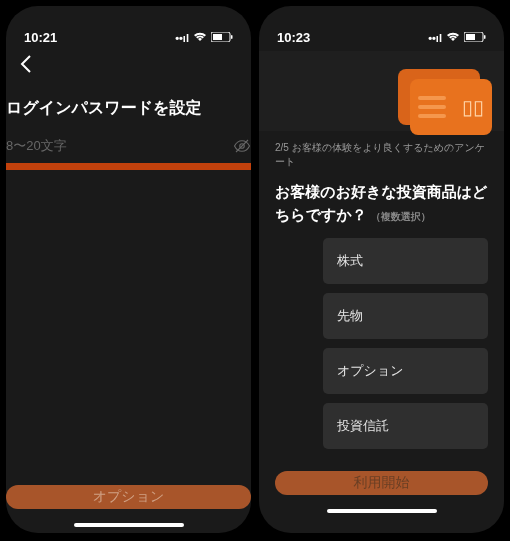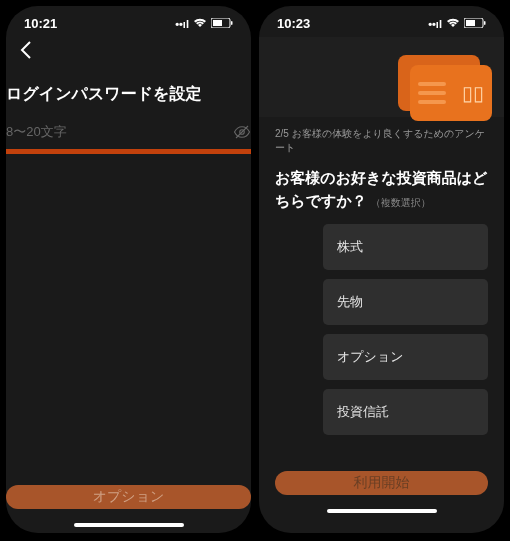--- a/index.html
+++ b/index.html
@@ -19,21 +19,21 @@
       border-radius: 32px;
       overflow: hidden;
       position: relative;
       display: flex;
       flex-direction: column;
     }
     .status-bar {
       display: flex;
       justify-content: space-between;
       align-items: center;
-      padding: 10px 18px 6px;
+      padding: 24px 18px 6px;
       color: #fff;
       font-size: 13px;
       font-weight: 600;
     }
     .status-right {
       display: flex;
       gap: 4px;
       align-items: center;
       font-size: 11px;
     }
@@ -54,21 +54,21 @@
     }
     .title {
       color: #fff;
       font-size: 16px;
       font-weight: 700;
       margin: 12px 0 18px;
     }
     .input-row {
       display: flex;
       align-items: center;
-      border-bottom: 5px solid #c2410c;
+      border-bottom: 7px solid #c2410c;
       padding-bottom: 8px;
     }
     .input-placeholder {
       color: #666;
       font-size: 13px;
       flex: 1;
     }
     .eye-icon {
       color: #666;
       width: 18px;
@@ -147,21 +147,21 @@
     .question {
       color: #fff;
       font-size: 15px;
       font-weight: 700;
       padding: 0 16px;
       line-height: 1.5;
     }
     .sub {
       color: #888;
       font-size: 10px;
-      font-weight: 400;
+      font-weight: 700;
       margin-left: 4px;
     }
     .options {
       padding: 12px 16px 0;
       display: flex;
       flex-direction: column;
       gap: 9px;
       margin-left: 48px;
     }
     .option {

